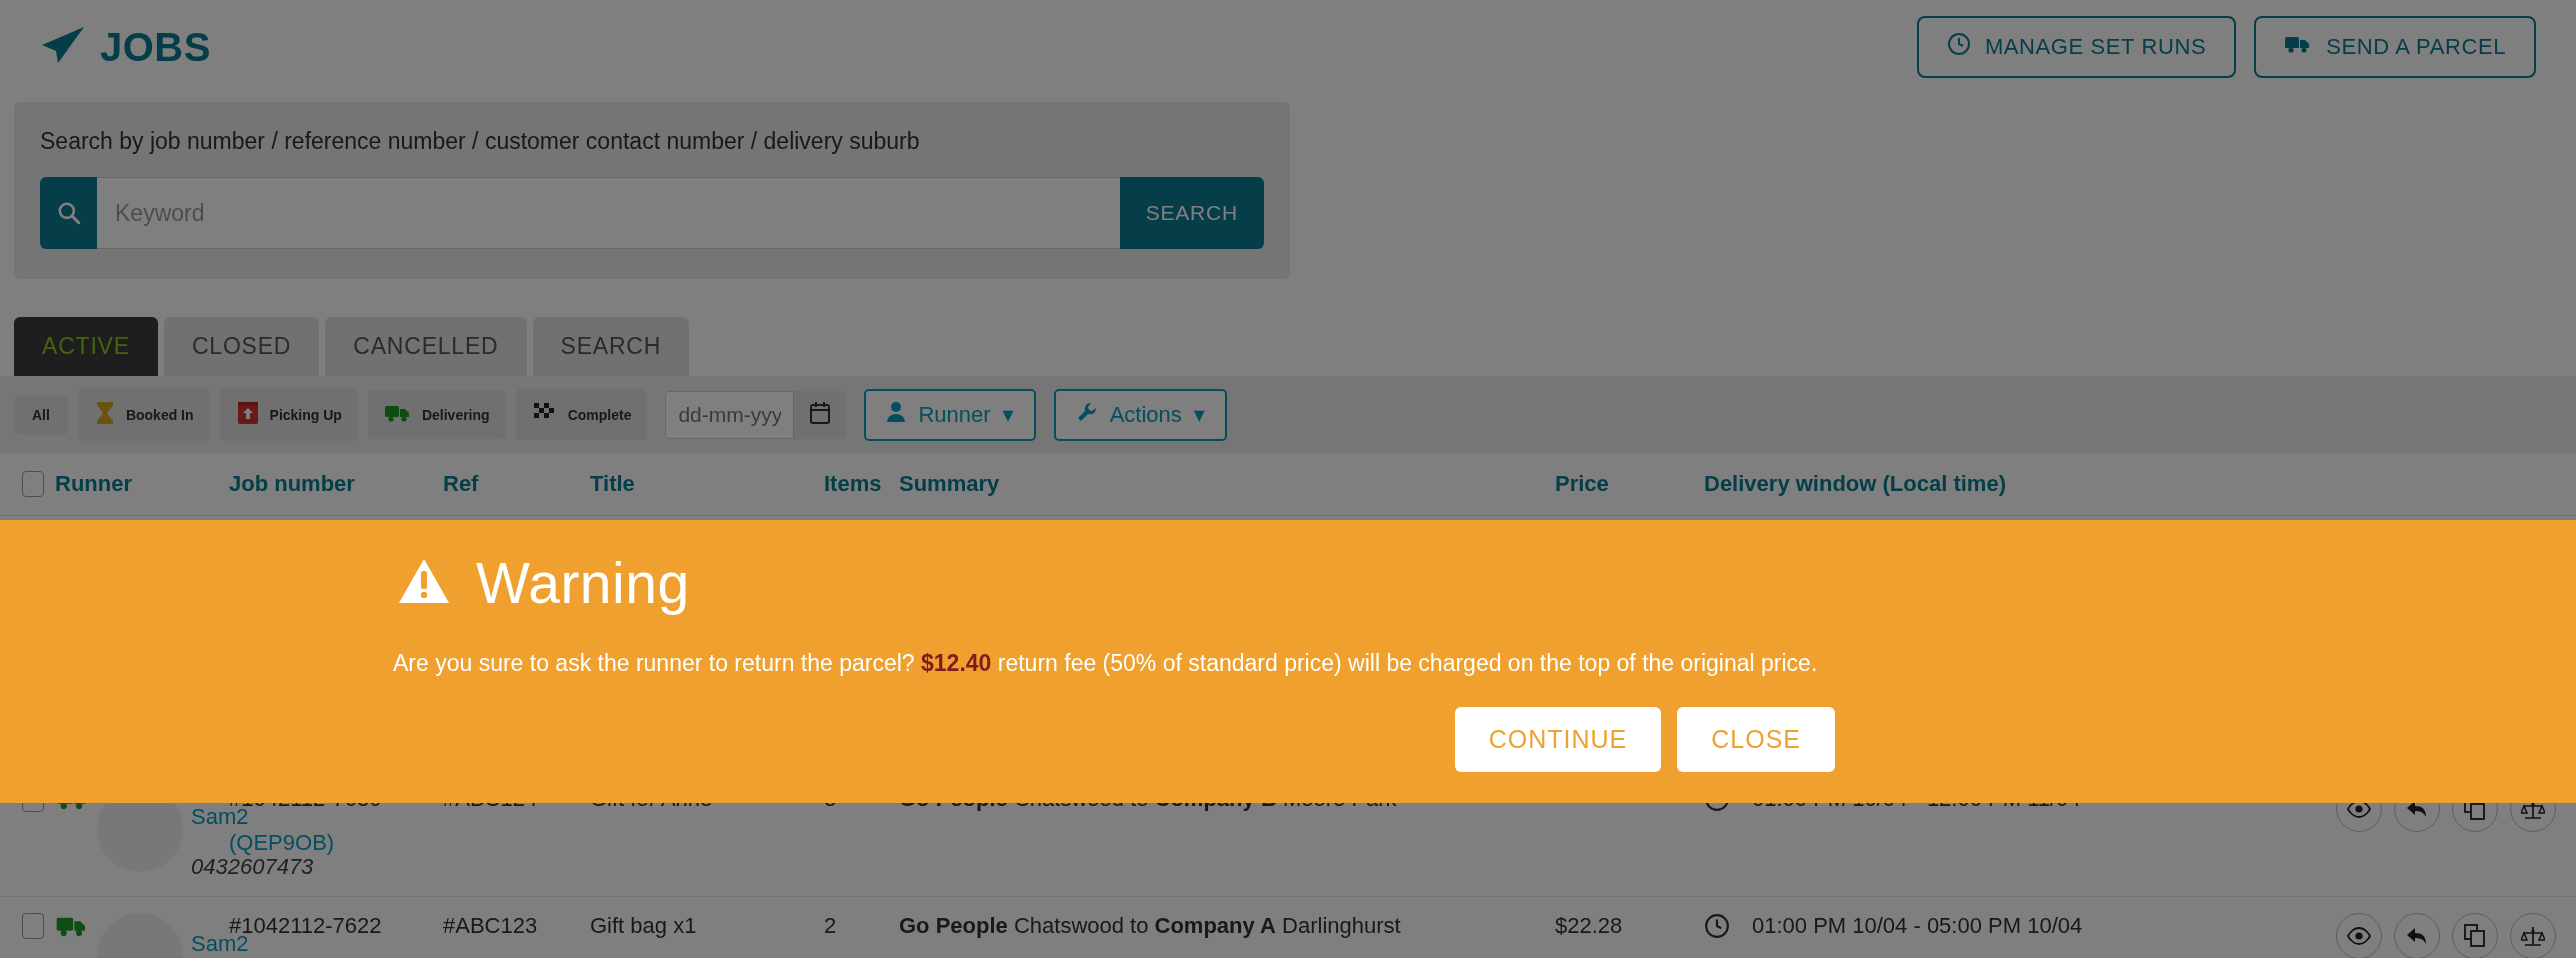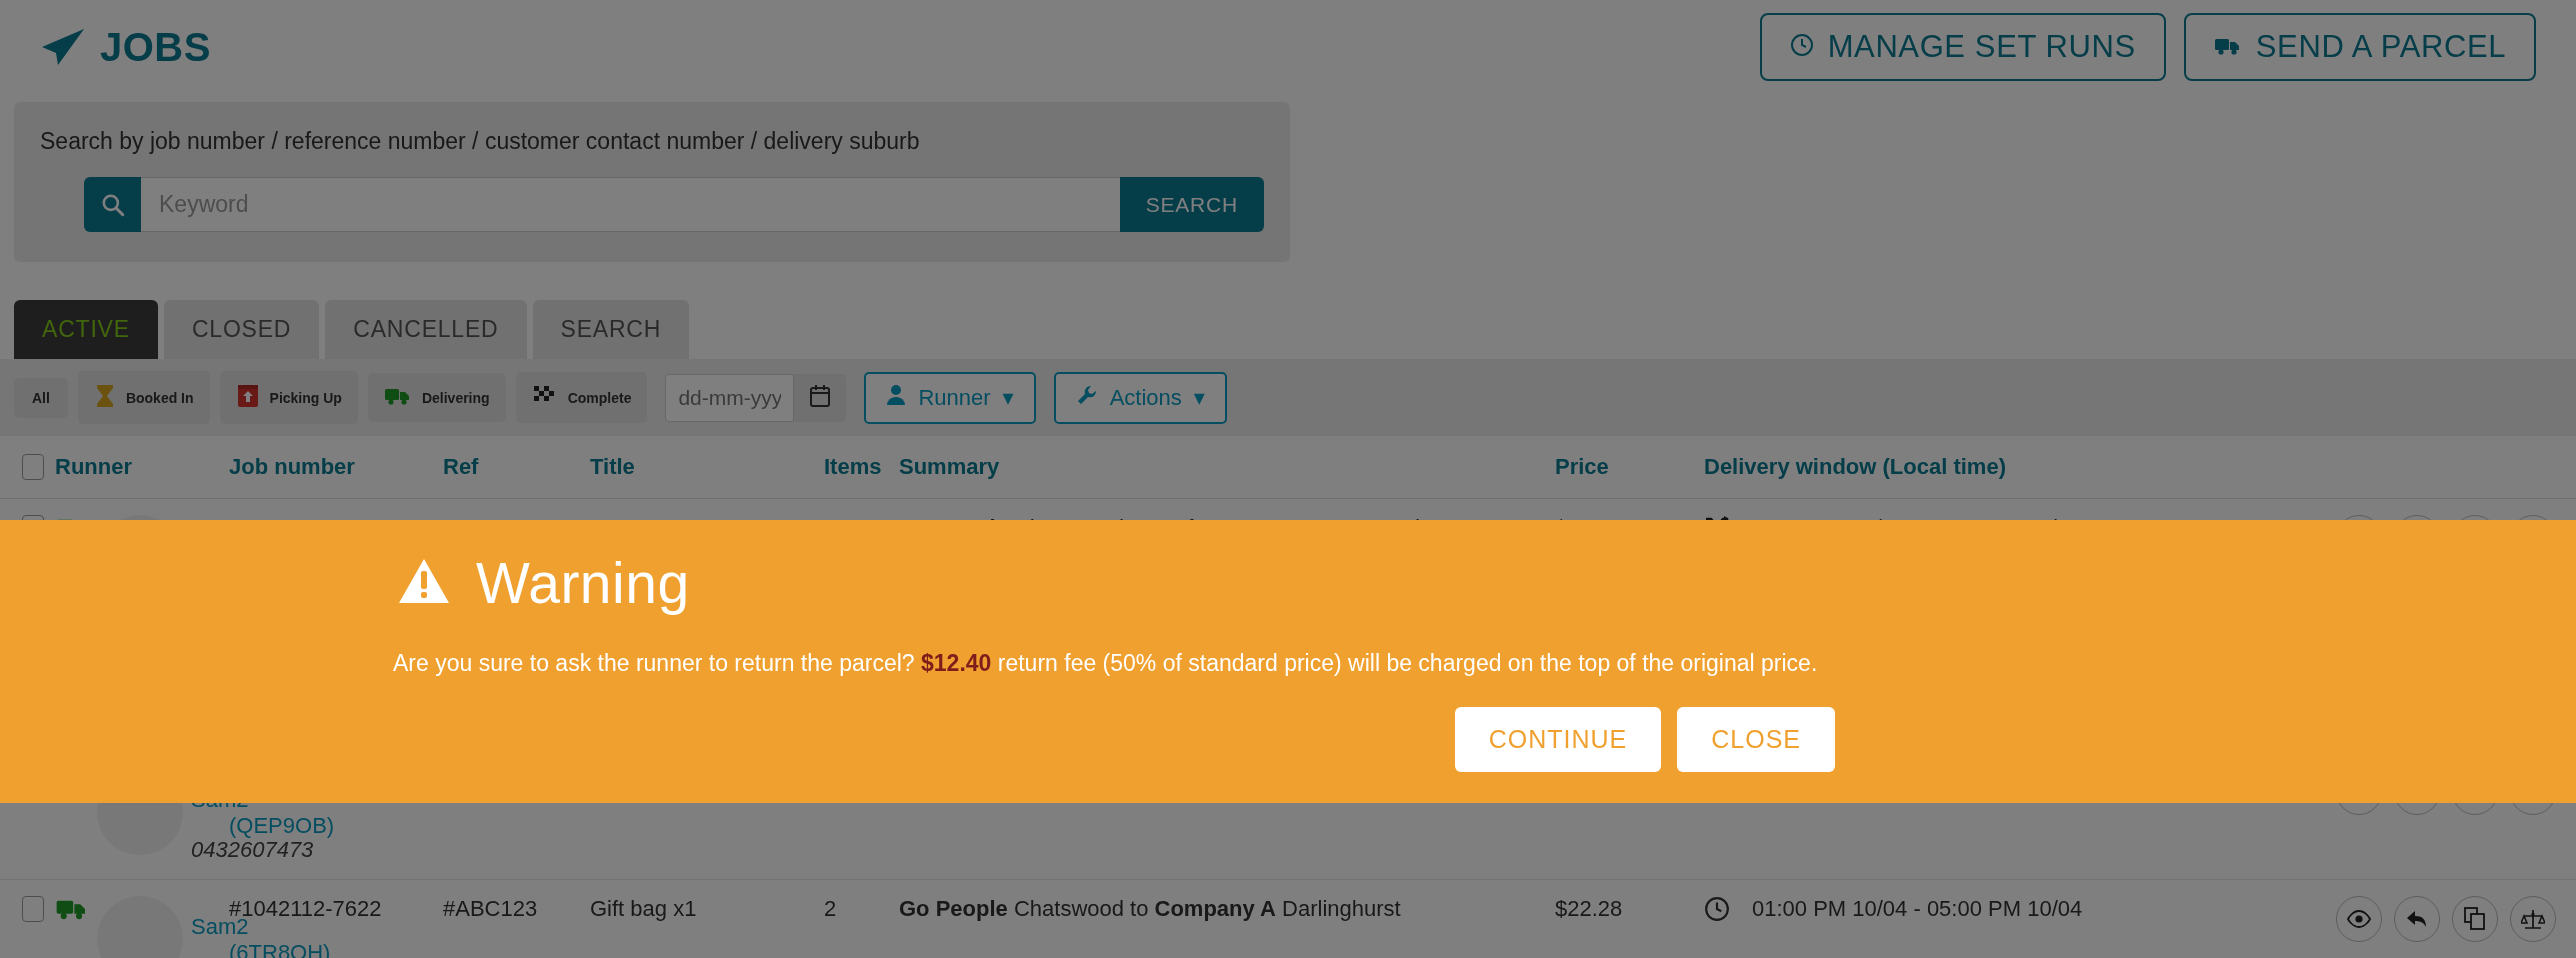--- a/index.html
+++ b/index.html
@@ -23,54 +23,54 @@
   }
 
   
   .header {
     position: relative;
     height: 94px;
     padding: 0 40px;
     display: flex; align-items: center; justify-content: space-between;
     background: #ffffff;
   }
-  .brand { display: flex; align-items: center; gap: 14px; }
+  .brand { display: flex; align-items: flex-start; gap: 14px; }
   .brand-icon { width: 46px; height: 40px; display:block; }
   .brand-text {
     color: #0b7a92;
     font-size: 40px;
     font-weight: bold;
     letter-spacing: 0.5px;
   }
   .header-actions { display: flex; gap: 18px; }
   .hbtn {
     border: 2px solid #0b7a92;
     border-radius: 8px;
     color: #0b7a92;
     background: transparent;
-    font-size: 31px;
+    font-size: 22px;
     letter-spacing: 0.6px;
     padding: 14px 28px;
     display: flex; align-items: center; gap: 14px;
     cursor: pointer;
     white-space: nowrap;
     font-family: "Liberation Sans", sans-serif;
   }
   .hbtn svg { flex: none; }
 
   
   .search-panel {
     margin: 8px 14px 0 14px;
     background: #ebebeb;
     border-radius: 6px;
     padding: 26px 26px 30px 26px;
     width: 1276px;
   }
   .search-label { font-size: 23px; color: #333; margin-bottom: 22px; }
-  .search-row { display: flex; height: 55px; margin-left: 44px; }
+  .search-row { display: flex; height: 72px; }
   .search-icon-box {
     width: 57px; background: #0b7a92;
     border-radius: 6px 0 0 6px;
     display: flex; align-items: center; justify-content: center;
   }
   .search-input {
     flex: 1;
     border: 1px solid #cfcfcf;
     border-left: none; border-right: none;
     background: #fff;

